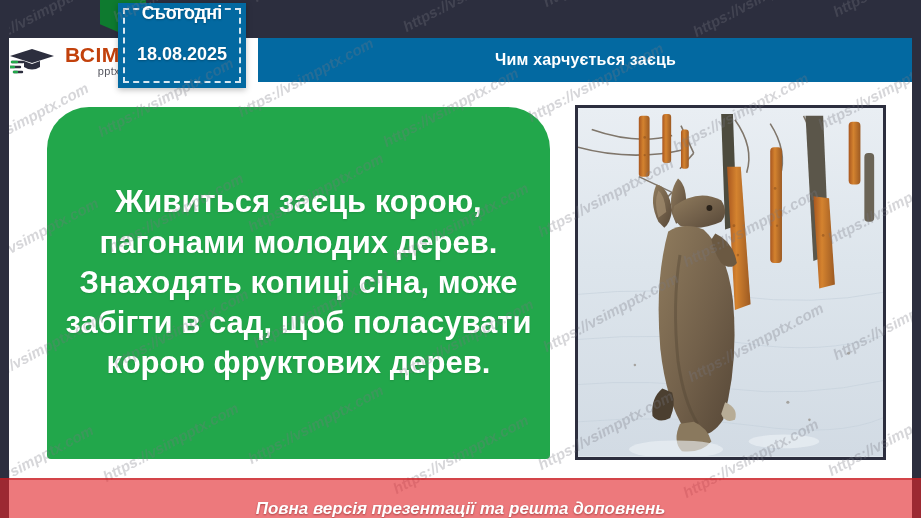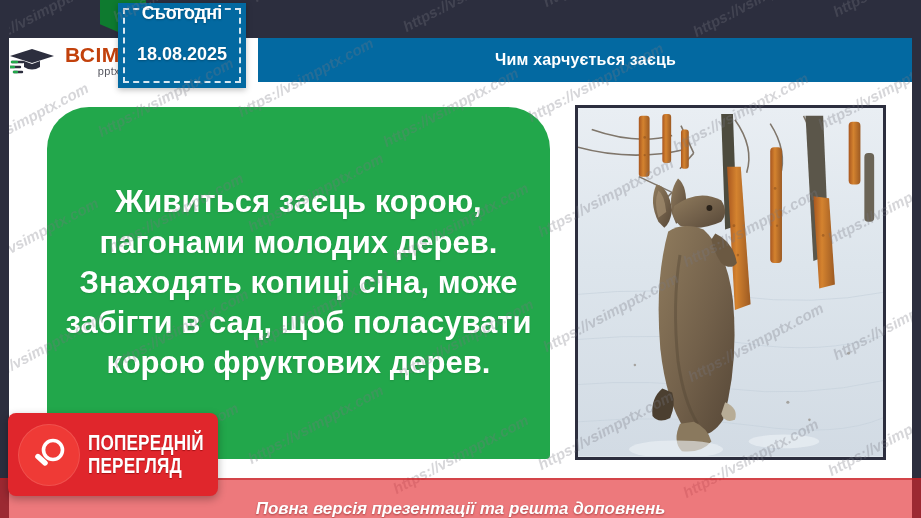--- a/index.html
+++ b/index.html
@@ -336,26 +336,14 @@
 
   <div class="edge-strip edge-left"></div>
   <div class="edge-strip edge-right"></div>
 
   <div class="promo-banner">
     <div class="promo-text">
       <div>Повна версія презентації та решта доповнень</div>
     </div>
   </div>
 
-  <div class="preview-badge">
-    <span class="badge-circle">
-      <svg viewBox="0 0 40 40" width="40" height="40" aria-hidden="true">
-        <circle cx="24" cy="15" r="9.5" fill="none" stroke="#ffffff" stroke-width="3.6"></circle>
-        <rect x="5" y="22" width="15" height="5.4" rx="2.7" fill="#ffffff" transform="rotate(42 12.5 24.7)"></rect>
-      </svg>
-    </span>
-    <span class="badge-labels">
-      <span>ПОПЕРЕДНІЙ</span>
-      <span>ПЕРЕГЛЯД</span>
-    </span>
-  </div>
 
 </div>
 
 </body></html>

